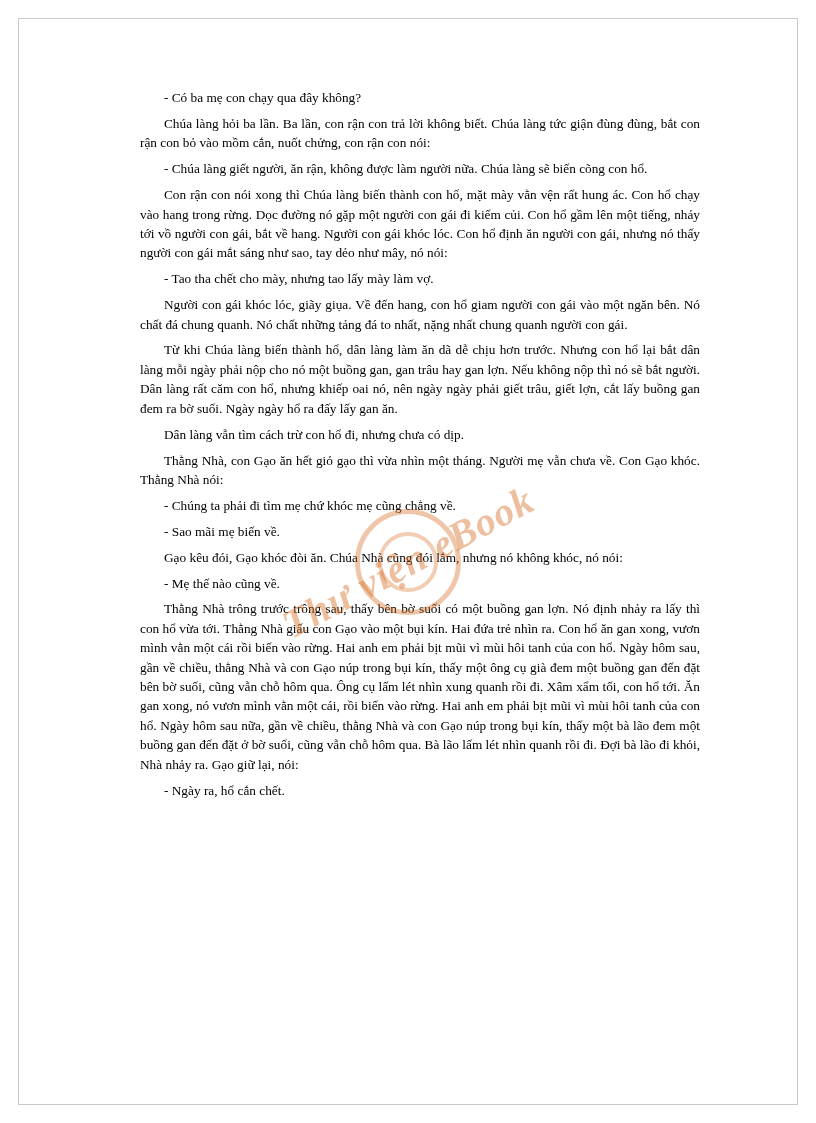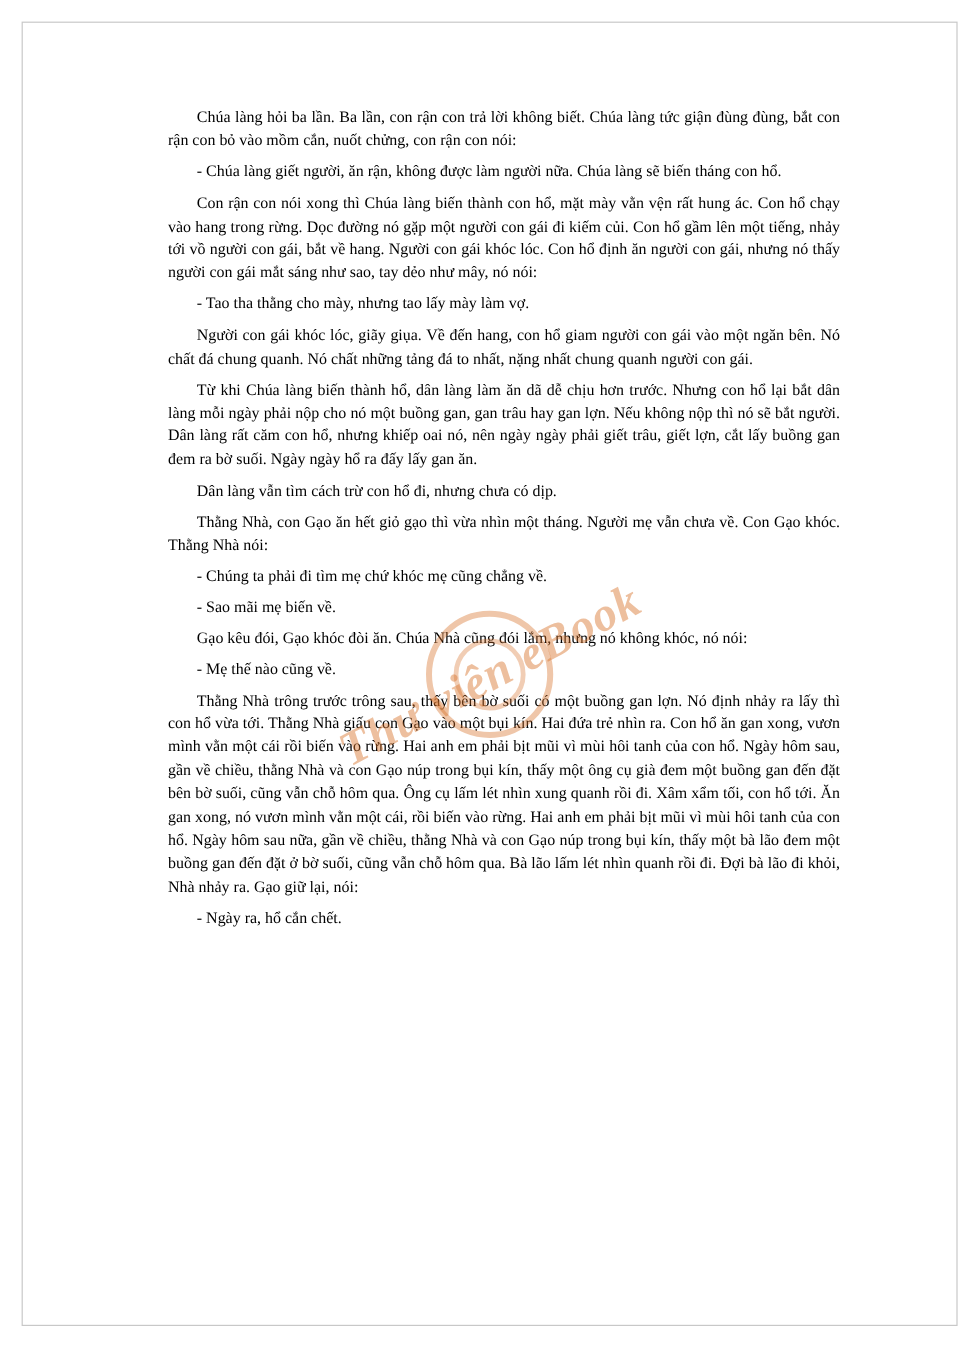--- a/index.html
+++ b/index.html
@@ -79,24 +79,25 @@
     border-radius: 50%;
   }
 </style>
 </head>
 <body>
 
 <div class="page">
   <div class="page-border"></div>
 
   <div class="content">
+    <p>- Có ba mẹ con chạy qua đây không?</p>
     <p>Chúa làng hỏi ba lần. Ba lần, con rận con trả lời không biết. Chúa làng tức giận đùng đùng, bắt con rận con bỏ vào mồm cắn, nuốt chửng, con rận con nói:</p>
-    <p>- Chúa làng giết người, ăn rận, không được làm người nữa. Chúa làng sẽ biến tháng con hổ.</p>
+    <p>- Chúa làng giết người, ăn rận, không được làm người nữa. Chúa làng sẽ biến cõng con hổ.</p>
     <p>Con rận con nói xong thì Chúa làng biến thành con hổ, mặt mày vằn vện rất hung ác. Con hổ chạy vào hang trong rừng. Dọc đường nó gặp một người con gái đi kiếm củi. Con hổ gầm lên một tiếng, nhảy tới vồ người con gái, bắt về hang. Người con gái khóc lóc. Con hổ định ăn người con gái, nhưng nó thấy người con gái mắt sáng như sao, tay dẻo như mây, nó nói:</p>
-    <p>- Tao tha thằng cho mày, nhưng tao lấy mày làm vợ.</p>
+    <p>- Tao tha chết cho mày, nhưng tao lấy mày làm vợ.</p>
     <p>Người con gái khóc lóc, giãy giụa. Về đến hang, con hổ giam người con gái vào một ngăn bên. Nó chất đá chung quanh. Nó chất những tảng đá to nhất, nặng nhất chung quanh người con gái.</p>
     <p>Từ khi Chúa làng biến thành hổ, dân làng làm ăn dã dễ chịu hơn trước. Nhưng con hổ lại bắt dân làng mỗi ngày phải nộp cho nó một buồng gan, gan trâu hay gan lợn. Nếu không nộp thì nó sẽ bắt người. Dân làng rất căm con hổ, nhưng khiếp oai nó, nên ngày ngày phải giết trâu, giết lợn, cắt lấy buồng gan đem ra bờ suối. Ngày ngày hổ ra đấy lấy gan ăn.</p>
     <p>Dân làng vẫn tìm cách trừ con hổ đi, nhưng chưa có dịp.</p>
     <p>Thằng Nhà, con Gạo ăn hết giỏ gạo thì vừa nhìn một tháng. Người mẹ vẫn chưa về. Con Gạo khóc. Thằng Nhà nói:</p>
     <p>- Chúng ta phải đi tìm mẹ chứ khóc mẹ cũng chẳng về.</p>
     <p>- Sao mãi mẹ biến về.</p>
     <p>Gạo kêu đói, Gạo khóc đòi ăn. Chúa Nhà cũng đói lắm, nhưng nó không khóc, nó nói:</p>
     <p>- Mẹ thế nào cũng về.</p>
     <p>Thằng Nhà trông trước trông sau, thấy bên bờ suối có một buồng gan lợn. Nó định nhảy ra lấy thì con hổ vừa tới. Thằng Nhà giấu con Gạo vào một bụi kín. Hai đứa trẻ nhìn ra. Con hổ ăn gan xong, vươn mình vằn một cái rồi biến vào rừng. Hai anh em phải bịt mũi vì mùi hôi tanh của con hổ. Ngày hôm sau, gần về chiều, thằng Nhà và con Gạo núp trong bụi kín, thấy một ông cụ già đem một buồng gan đến đặt bên bờ suối, cũng vẫn chỗ hôm qua. Ông cụ lấm lét nhìn xung quanh rồi đi. Xâm xẩm tối, con hổ tới. Ăn gan xong, nó vươn mình vằn một cái, rồi biến vào rừng. Hai anh em phải bịt mũi vì mùi hôi tanh của con hổ. Ngày hôm sau nữa, gần về chiều, thằng Nhà và con Gạo núp trong bụi kín, thấy một bà lão đem một buồng gan đến đặt ở bờ suối, cũng vẫn chỗ hôm qua. Bà lão lấm lét nhìn quanh rồi đi. Đợi bà lão đi khỏi, Nhà nhảy ra. Gạo giữ lại, nói:</p>
     <p>- Ngày ra, hổ cắn chết.</p>

